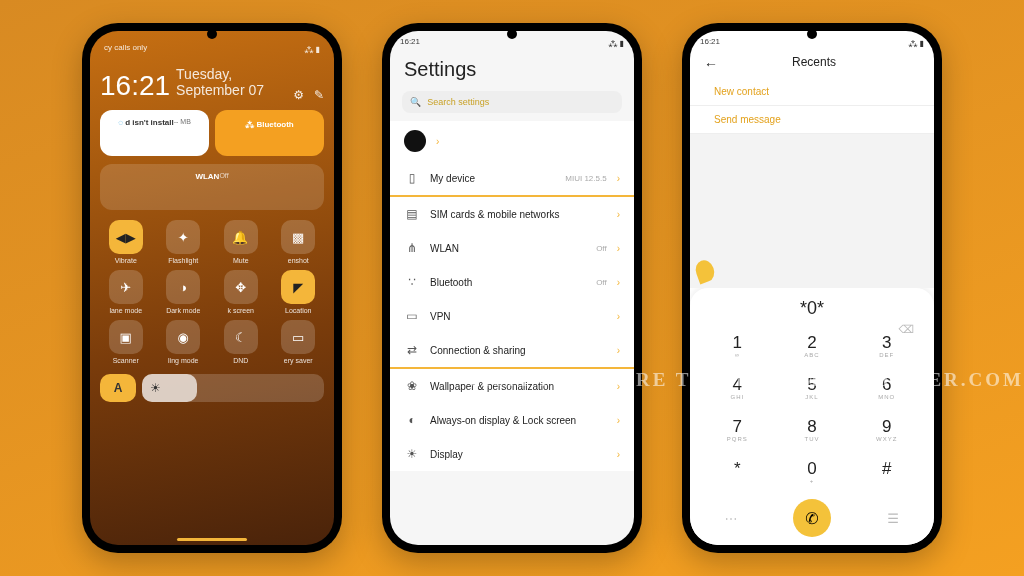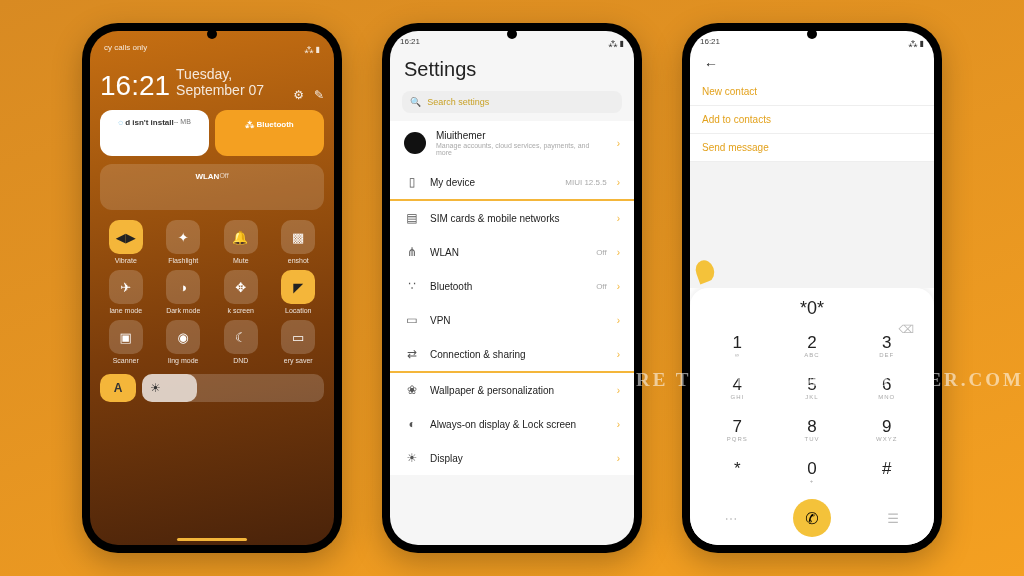--- a/index.html
+++ b/index.html
@@ -88,21 +88,21 @@
   .slabel{flex:1;font-size:10px;}
   .smeta{font-size:8px;color:#aaa;text-align:right;}
   .schev{color:#f4b63a;font-size:10px;}
   .ssub{font-size:7px;color:#aaa;display:block;margin-top:1px;}
   .divider{height:2px;background:#f4b63a;margin:0 0;}
   
   .dialer {width:100%;height:100%;background:#fff;color:#222;display:flex;flex-direction:column;}
   .dialer .status-row{color:#000;opacity:.8;padding:6px 10px 0;}
   .dhead {display:flex;align-items:center;padding:6px 14px 8px;gap:8px;}
   .dtitle {flex:1;text-align:center;font-size:12px;font-weight:500;margin-left:-18px;}
-  .action {color:#e3a21d;font-size:10px;padding:8px 12px;border-bottom:1px solid #eee;}
+  .action {color:#e3a21d;font-size:10px;padding:8px 24px;border-bottom:1px solid #eee;}
   .recents-space{flex:1;background:#f3f3f3;position:relative;}
   .pin{position:absolute;left:6px;bottom:6px;width:18px;height:22px;background:#f4c23a;border-radius:50% 50% 50% 0;transform:rotate(-20deg);}
   .keypad-wrap{background:#fff;border-radius:18px 18px 0 0;box-shadow:0 -2px 8px rgba(0,0,0,.08);}
   .display{font-size:18px;text-align:center;padding:10px 0 4px;display:flex;align-items:center;justify-content:center;gap:10px;}
   .backsp{font-size:11px;color:#bbb;position:absolute;right:20px;}
   .display-wrap{position:relative;}
   .keypad{display:grid;grid-template-columns:repeat(3,1fr);padding:2px 10px 2px;}
   .key{display:flex;flex-direction:column;align-items:center;justify-content:center;height:42px;}
   .knum{font-size:17px;font-weight:400;}
   .ksub{font-size:6px;color:#aaa;letter-spacing:1px;margin-top:-1px;height:8px;}
@@ -214,24 +214,20 @@
         <span>⁂ ▮</span>
       </div>
       <h1>Settings</h1>
       <div class="search">
         <span>🔍</span>
         <span>Search settings</span>
       </div>
       <div class="card">
         <div class="srow">
           <div class="sicon avatar"></div>
-          <div class="slabel">
-            <span>Miuithemer</span>
-            <span class="ssub">Manage accounts, cloud services, payments, and more</span>
-          </div>
           <span class="schev">›</span>
         </div>
         <div class="srow">
           <div class="sicon">▯</div>
           <div class="slabel">My device</div>
           <span class="smeta">MIUI 12.5.5</span>
           <span class="schev">›</span>
         </div>
       </div>
       <div class="divider"></div>
@@ -289,24 +285,24 @@
 <div class="phone">
   <div class="notch"></div>
   <div class="screen">
     <div class="dialer">
       <div class="status-row">
         <span>16:21</span>
         <span>⁂ ▮</span>
       </div>
       <div class="dhead">
         <span style="font-size:14px">←</span>
+        <span class="dtitle">Recents</span>
       </div>
       <div id="p3actions">
           <div class="action">New contact</div>
-          <div class="action">Add to contacts</div>
           <div class="action">Send message</div>
         </div>
       <div class="recents-space">
         <div class="pin"></div>
       </div>
       <div class="keypad-wrap">
         <div class="display-wrap">
           <div class="display">
             <span>*0*</span>
           </div>

